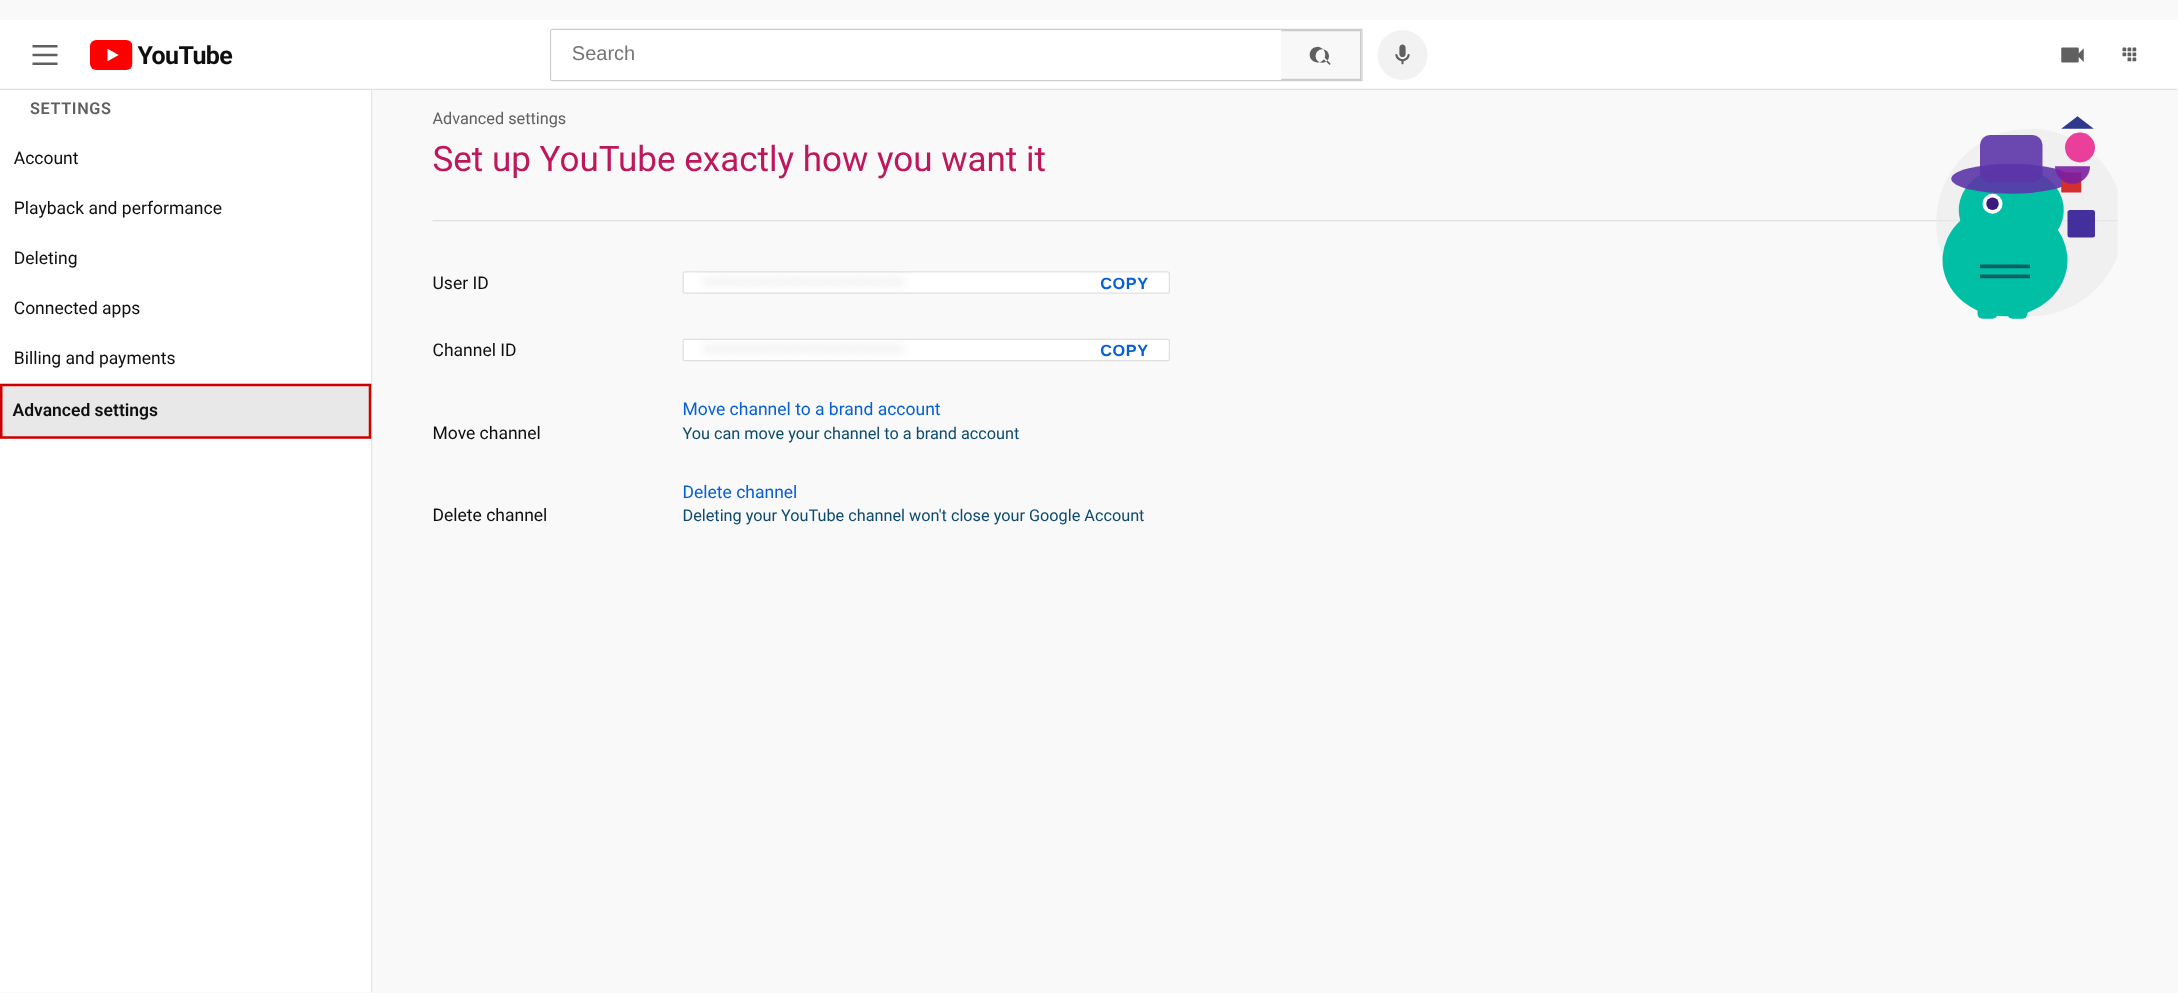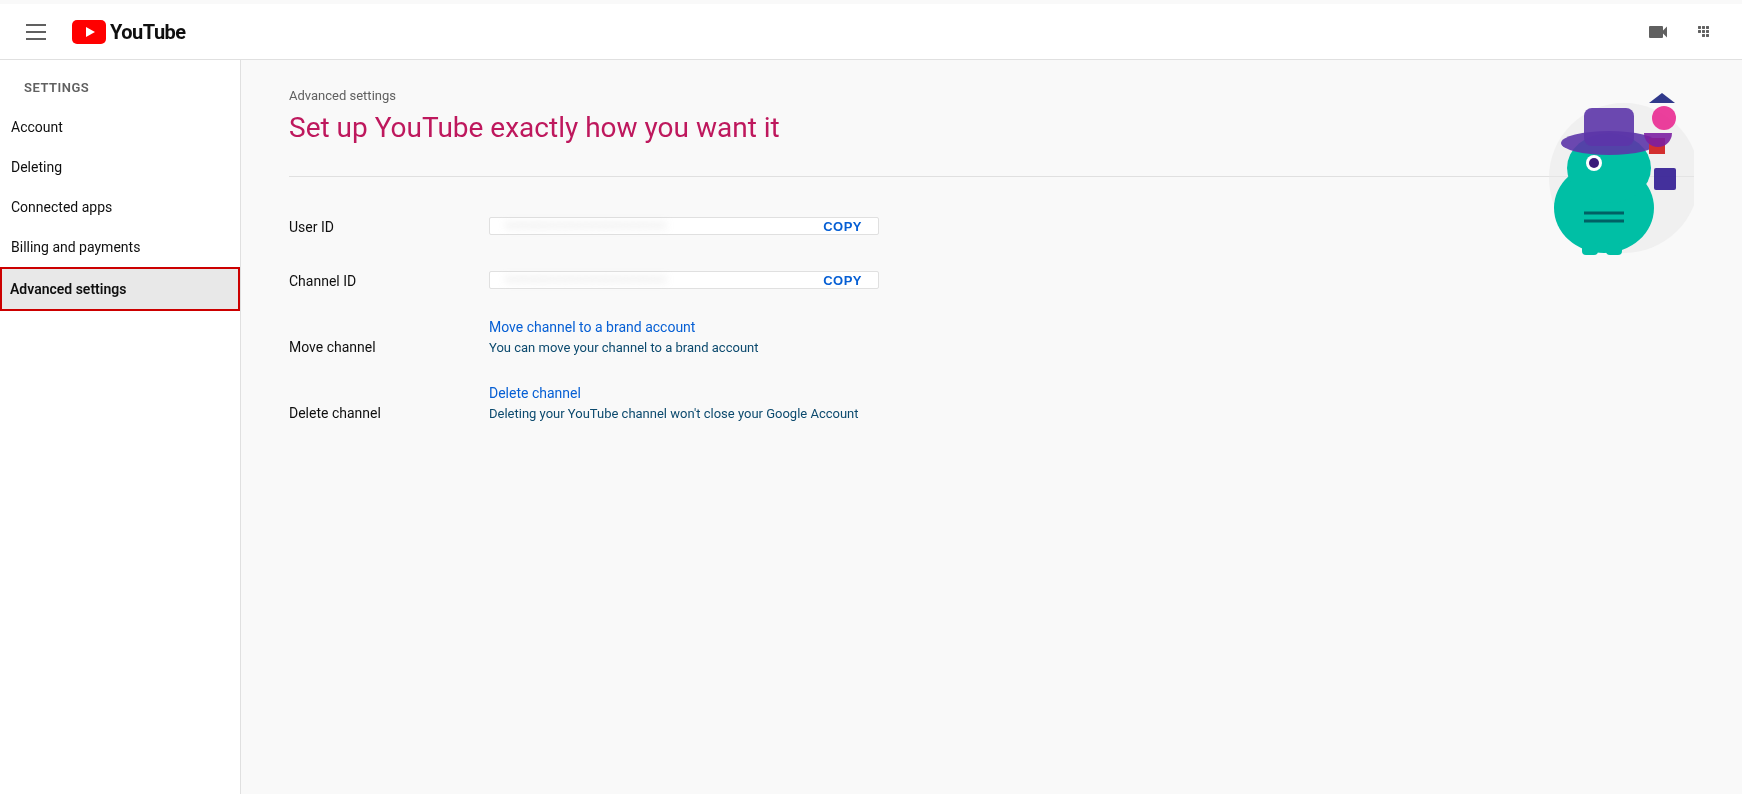--- a/index.html
+++ b/index.html
@@ -7,21 +7,21 @@
 
     
     .header {
       display: flex;
       align-items: center;
       height: 56px;
       padding: 0 16px;
       background: #fff;
       border-bottom: 1px solid #e0e0e0;
       position: fixed;
-      top: 4px; left: 0; right: 0;
+      top: 16px; left: 0; right: 0;
       z-index: 100;
     }
     .header-left { display: flex; align-items: center; gap: 16px; }
     .hamburger-icon { display: flex; flex-direction: column; gap: 5px; cursor: pointer; padding: 8px; }
     .hamburger-icon span { display: block; width: 20px; height: 2px; background: #606060; }
     .logo { display: flex; align-items: center; gap: 4px; text-decoration: none; }
     .logo-icon { width: 34px; height: 24px; }
     .logo-text { font-size: 20px; font-weight: 700; color: #0f0f0f; letter-spacing: -0.5px; }
 
     .header-center { flex: 1; display: flex; align-items: center; justify-content: center; max-width: 730px; margin: 0 auto; }
@@ -75,21 +75,21 @@
     }
 
     
     .page-container {
       display: flex;
       margin-top: 56px;
     }
 
     
     .sidebar {
-      width: 241px;
+      width: 298px;
       min-height: calc(100vh - 56px);
       background: #fff;
       border-right: 1px solid #e0e0e0;
       padding-top: 16px;
       flex-shrink: 0;
     }
     .sidebar-label {
       font-size: 13px;
       font-weight: 600;
       color: #606060;
@@ -245,20 +245,35 @@
     <a class="logo">
 
       <svg class="logo-icon" viewBox="0 0 34 24" fill="none">
         <rect width="34" height="24" rx="5" fill="#FF0000"></rect>
         <polygon points="14,7 14,17 23,12" fill="white"></polygon>
       </svg>
       <span class="logo-text">YouTube</span>
     </a>
   </div>
 
+  <div class="header-center">
+    <div class="search-bar">
+      <input class="search-input" type="text" placeholder="Search" style="">
+      <button class="search-button">
+        <svg viewBox="0 0 24 24">
+          <path d="M20.87 20.17l-5.59-5.59A7.5 7.5 0 1 0 14.5 16l5.59 5.59.78-.82zM6.5 13a6.5 6.5 0 1 1 13 0 6.5 6.5 0 0 1-13 0z"></path>
+        </svg>
+      </button>
+    </div>
+    <button class="mic-button">
+      <svg width="20" height="20" viewBox="0 0 24 24" fill="#606060">
+        <path d="M12 14c1.66 0 3-1.34 3-3V5c0-1.66-1.34-3-3-3S9 3.34 9 5v6c0 1.66 1.34 3 3 3zm5.91-3c-.49 0-.9.36-.98.85C16.52 14.2 14.47 16 12 16s-4.52-1.8-4.93-4.15c-.08-.49-.49-.85-.98-.85-.61 0-1.09.54-1 1.14.49 3 2.89 5.35 5.91 5.78V20c0 .55.45 1 1 1s1-.45 1-1v-2.08c3.02-.43 5.42-2.78 5.91-5.78.1-.6-.39-1.14-1-1.14z"></path>
+      </svg>
+    </button>
+  </div>
 
   <div class="header-right">
     <button class="icon-btn">
       <svg width="24" height="24" viewBox="0 0 24 24" fill="#606060">
         <path d="M17 10.5V7a1 1 0 0 0-1-1H4a1 1 0 0 0-1 1v10a1 1 0 0 0 1 1h12a1 1 0 0 0 1-1v-3.5l4 4v-11l-4 4z"></path>
       </svg>
     </button>
     <button class="icon-btn">
       <svg width="24" height="24" viewBox="0 0 24 24" fill="#606060">
         <path d="M6.5 10h-2c-.28 0-.5.22-.5.5v2c0 .28.22.5.5.5h2c.28 0 .5-.22.5-.5v-2c0-.28-.22-.5-.5-.5zm0-4h-2c-.28 0-.5.22-.5.5v2c0 .28.22.5.5.5h2c.28 0 .5-.22.5-.5v-2c0-.28-.22-.5-.5-.5zm4 8h-2c-.28 0-.5.22-.5.5v2c0 .28.22.5.5.5h2c.28 0 .5-.22.5-.5v-2c0-.28-.22-.5-.5-.5zm0-4h-2c-.28 0-.5.22-.5.5v2c0 .28.22.5.5.5h2c.28 0 .5-.22.5-.5v-2c0-.28-.22-.5-.5-.5zm0-4h-2c-.28 0-.5.22-.5.5v2c0 .28.22.5.5.5h2c.28 0 .5-.22.5-.5v-2c0-.28-.22-.5-.5-.5zm4 8h-2c-.28 0-.5.22-.5.5v2c0 .28.22.5.5.5h2c.28 0 .5-.22.5-.5v-2c0-.28-.22-.5-.5-.5zm0-4h-2c-.28 0-.5.22-.5.5v2c0 .28.22.5.5.5h2c.28 0 .5-.22.5-.5v-2c0-.28-.22-.5-.5-.5zm0-4h-2c-.28 0-.5.22-.5.5v2c0 .28.22.5.5.5h2c.28 0 .5-.22.5-.5v-2c0-.28-.22-.5-.5-.5z"></path>
@@ -269,20 +284,23 @@
 
 <div class="page-container">
 
   <nav class="sidebar">
     <div class="sidebar-label">SETTINGS</div>
 
     <div class="sidebar-item">
       <span>Account</span>
     </div>
     <div class="sidebar-item">
+      <span>Playback and performance</span>
+    </div>
+    <div class="sidebar-item">
       <span>Deleting</span>
     </div>
     <div class="sidebar-item">
       <span>Connected apps</span>
     </div>
     <div class="sidebar-item">
       <span>Billing and payments</span>
     </div>
 
     <div class="sidebar-item-wrapper" style="position:relative;">

